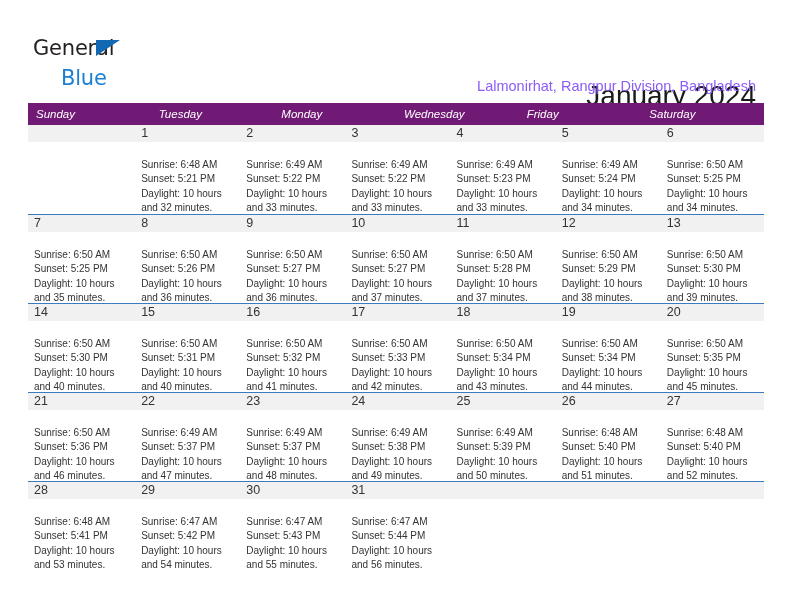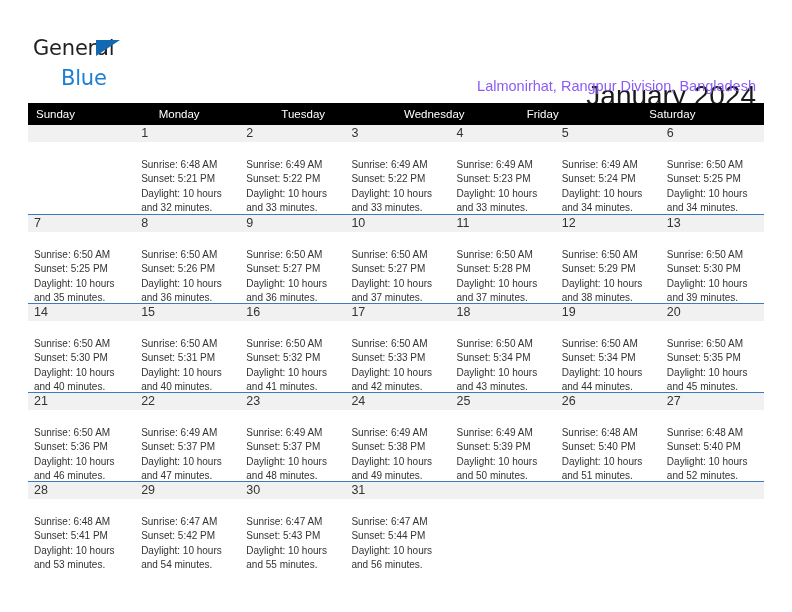--- a/index.html
+++ b/index.html
@@ -88,21 +88,22 @@
   .calendar {
     position: absolute;
     left: 28px;
     top: 103px;
     width: 736px;
   }
   .weekday-row {
     display: flex;
     width: 736px;
     height: 22px;
-    background: #000000;
+    background: #701a75;
+    font-style: italic;
   }
   .weekday {
     flex: 1 1 0;
     box-sizing: border-box;
     padding-left: 8px;
     font-size: 11.5px;
     color: #ffffff;
     line-height: 22px;
     white-space: nowrap;
   }
@@ -162,22 +163,22 @@
       <span class="logo-tri"></span>
       <span class="logo-blue">Blue</span>
     </div>
     <div class="title">January 2024</div>
     <div class="subtitle">Lalmonirhat, Rangpur Division, Bangladesh</div>
   </div>
 
   <div class="calendar">
     <div class="weekday-row" id="weekday-row">
         <div class="weekday">Sunday</div>
+        <div class="weekday">Tuesday</div>
         <div class="weekday">Monday</div>
-        <div class="weekday">Tuesday</div>
         <div class="weekday">Wednesday</div>
         <div class="weekday">Friday</div>
         <div class="weekday">Saturday</div>
       </div>
     <div id="weeks-container">
         <div class="week-row first">
           <div class="day-cell sun empty">
             <div class="day-band">
               <div class="day-num"></div>
             </div>

